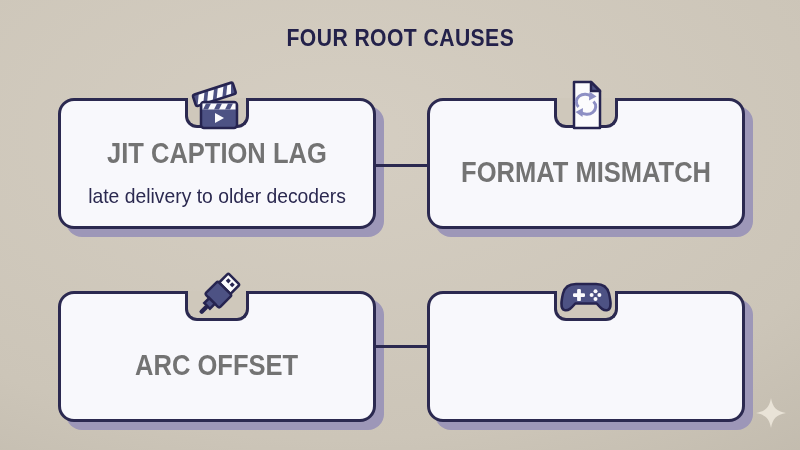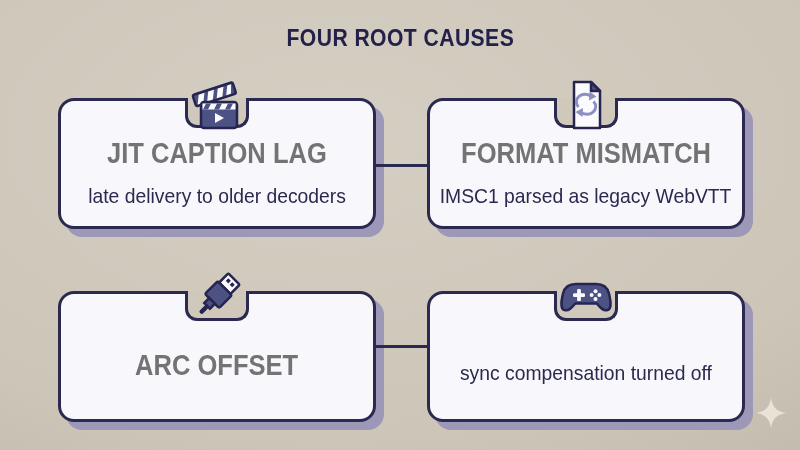--- a/index.html
+++ b/index.html
@@ -135,21 +135,20 @@
         <path d="M18 7 h17 l9 9 v37 h-26 z" fill="#fbfbfd" stroke="#262450" stroke-width="2.5" stroke-linejoin="round"></path>
         <path d="M35 7 l9 9 h-9 z" fill="#4d5284" stroke="#262450" stroke-width="2.5" stroke-linejoin="round"></path>
         <path d="M22.5 32 A 8.5 7.5 0 0 1 35.5 21.8" fill="none" stroke="#8d8fc4" stroke-width="3"></path>
         <polygon points="33.5,16.5 40.5,21.5 33,25.5" fill="#8d8fc4"></polygon>
         <path d="M37.5 26.5 A 8.5 7.5 0 0 1 24.5 36.7" fill="none" stroke="#8d8fc4" stroke-width="3"></path>
         <polygon points="26.5,42 19.5,37 27,33" fill="#8d8fc4"></polygon>
       </svg>
     </div>
     <div class="content">
       <h2 class="card-title"><span class="cx">FORMAT MISMATCH</span></h2>
-      <p class="card-sub"><span class="cxs">IMSC1 parsed as legacy WebVTT</span></p>
     </div>
   </section>
 
   <section class="card row2 col1">
     <div class="notch"></div>
     <div class="icon-wrap">
       <svg width="60" height="60" viewBox="0 0 60 60">
         <g transform="rotate(45 30 28)">
           <rect x="22" y="4" width="16" height="13" rx="1.5" fill="#fbfbfd" stroke="#262450" stroke-width="2.5"></rect>
           <rect x="25.5" y="7.5" width="3.6" height="3.6" fill="#262450"></rect>
@@ -172,21 +171,20 @@
         <path d="M20 16 h20 c7.5 0 11.5 3.5 13 9.5 c1.5 6.5 3.2 15 -1.5 16.6 c-4.2 1.4 -7.8 -3.2 -10.8 -6.6 h-21.4 c-3 3.4 -6.6 8 -10.8 6.6 c-4.7 -1.6 -3 -10.1 -1.5 -16.6 c1.5 -6 5.5 -9.5 13 -9.5 z" fill="#4d5284" stroke="#262450" stroke-width="2.5" stroke-linejoin="round"></path>
         <rect x="17" y="25.2" width="12" height="3.8" rx="1.2" fill="#fbfbfd"></rect>
         <rect x="21.1" y="21.1" width="3.8" height="12" rx="1.2" fill="#fbfbfd"></rect>
         <circle cx="39.5" cy="23.2" r="2" fill="#fbfbfd"></circle>
         <circle cx="39.5" cy="31" r="2" fill="#fbfbfd"></circle>
         <circle cx="35.6" cy="27.1" r="2" fill="#fbfbfd"></circle>
         <circle cx="43.4" cy="27.1" r="2" fill="#fbfbfd"></circle>
       </svg>
     </div>
     <div class="content">
-      <p class="card-sub"><span class="cxs">sync compensation turned off</span></p>
     </div>
   </section>
 
   <div class="sparkle">
     <svg width="36" height="36" viewBox="0 0 36 36">
       <path d="M18 3 C19.6 12.4 23.6 16.4 33 18 C23.6 19.6 19.6 23.6 18 33 C16.4 23.6 12.4 19.6 3 18 C12.4 16.4 16.4 12.4 18 3 Z" fill="#e9e3d7"></path>
     </svg>
   </div>
 
 </div>

